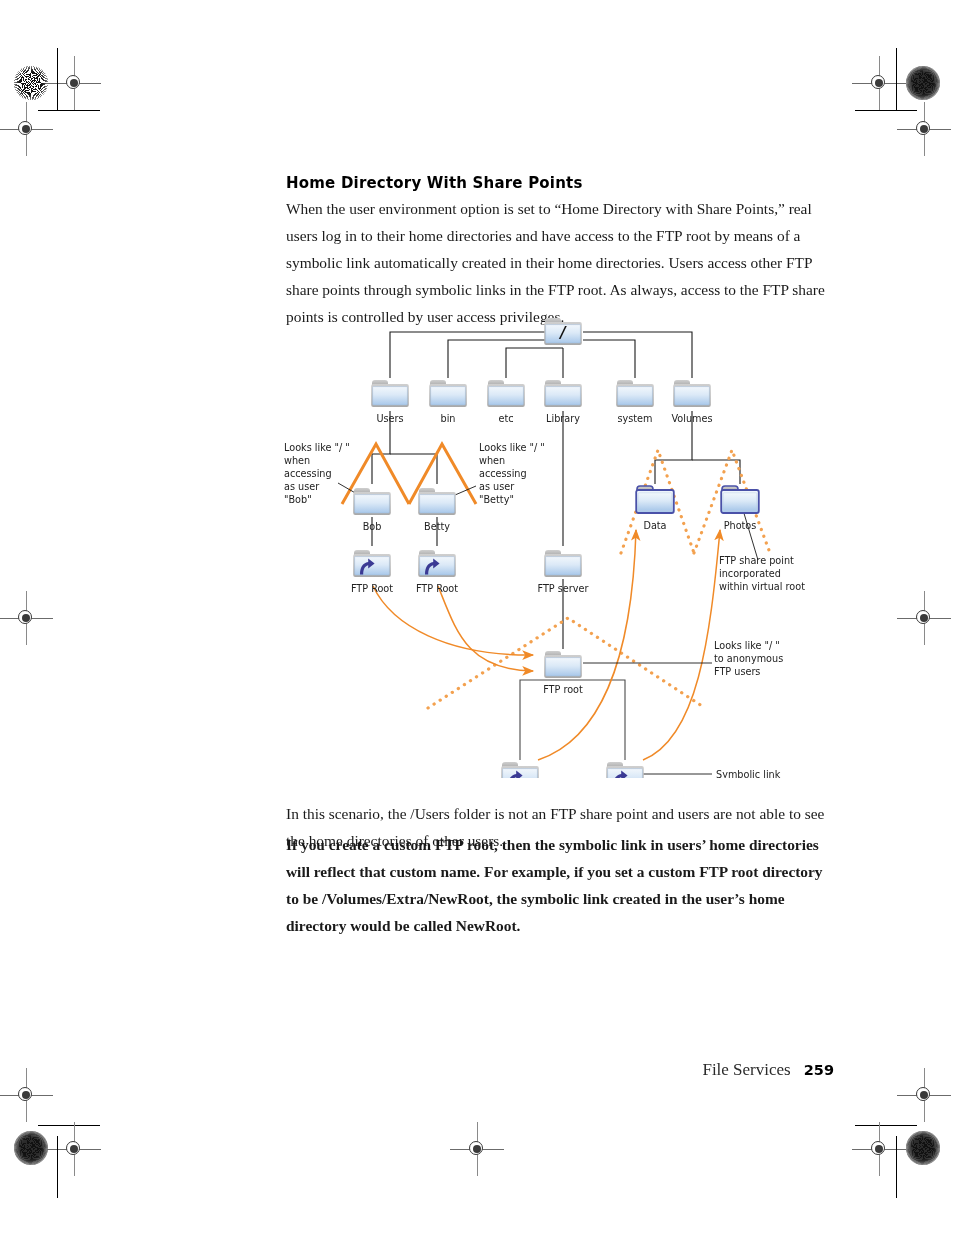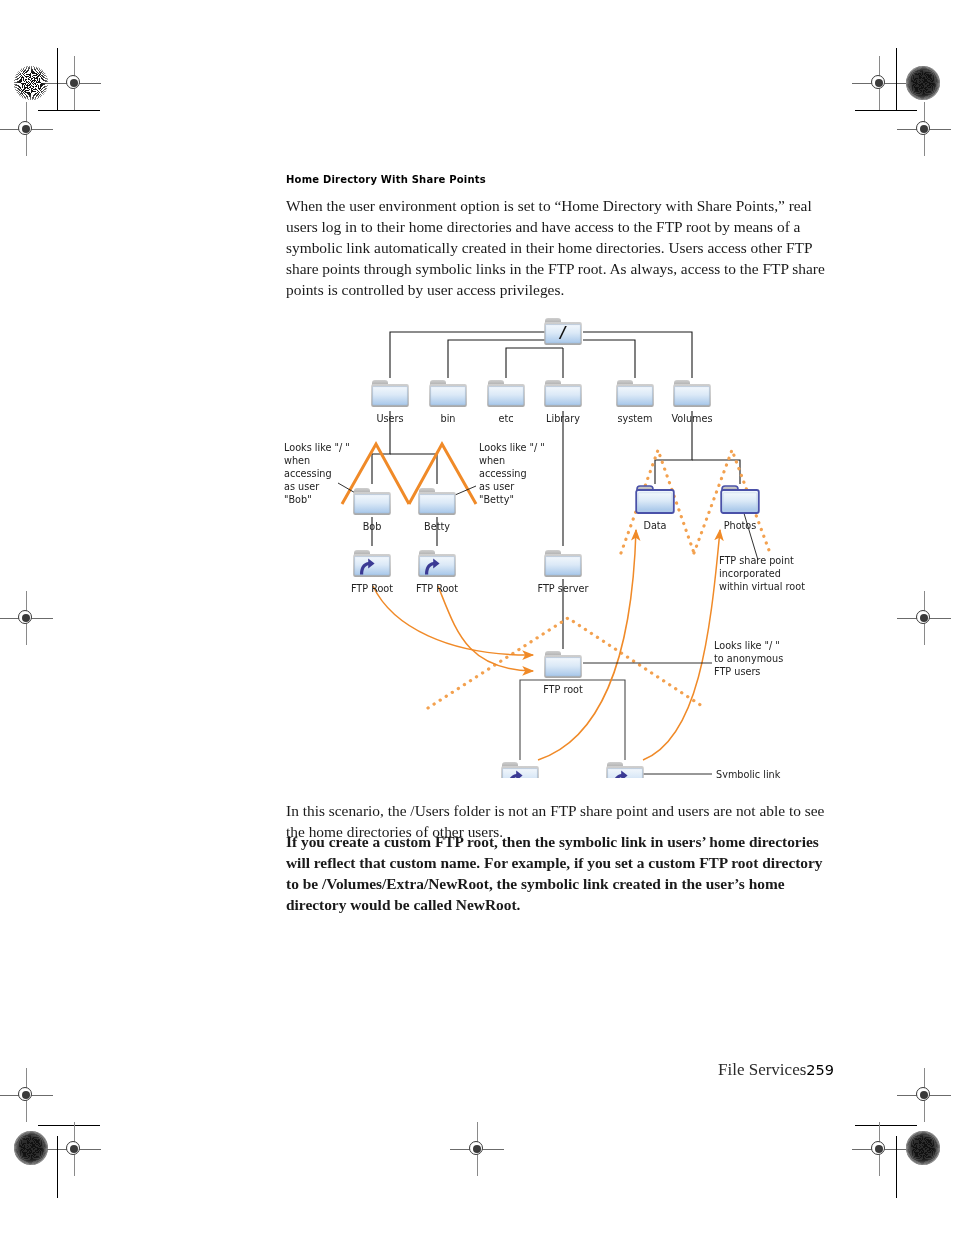--- a/index.html
+++ b/index.html
@@ -19,32 +19,32 @@
      background:
        repeating-conic-gradient(#111 0deg 3deg, #fff 3deg 6deg);
      box-shadow:inset 0 0 6px #fff;}
   .starburst.solid{background:
        repeating-conic-gradient(#111 0deg 2.2deg, #2b2b2b 2.2deg 4.4deg),
        radial-gradient(circle,#555 0%,#111 70%);}
   .trimline{position:absolute;background:#000;}
 
   
   .content{position:absolute;left:286px;top:0;width:548px;}
-  h2.sec{font-family:"DejaVu Sans", sans-serif;font-weight:bold;font-size:10px;
+  h2.sec{font-family:"DejaVu Sans", sans-serif;font-weight:bold;font-size:15px;
       letter-spacing:.2px;margin:0;position:absolute;top:174px;left:0;color:#000;}
-  p.body{position:absolute;left:0;margin:0;font-size:15.4px;line-height:21px;
+  p.body{position:absolute;left:0;margin:0;font-size:15.4px;line-height:27px;
       text-align:left;color:#1a1a1a;width:548px;}
   #para1{top:195px;}
   #para2{top:800px;}
   #para3{top:831px;font-weight:bold;}
 
   .footer{position:absolute;top:1060px;left:286px;width:548px;text-align:right;}
   .footer .fs{font-size:17px;color:#2a2a2a;}
-  .footer .pg{font-family:"DejaVu Sans", sans-serif;font-weight:normal;font-size:14.5px;
-      color:#000;}
+  .footer .pg{font-family:"DejaVu Sans", sans-serif;font-weight:bold;font-size:14.5px;
+      margin-left:13px;color:#000;}
 
   
   #diagram{position:absolute;left:280px;top:308px;width:570px;height:470px;}
   #diagram svg{display:block;}
   .dlabel{font-family:"DejaVu Sans", sans-serif;font-size:9.7px;fill:#222;}
   .dnote{font-family:"DejaVu Sans", sans-serif;font-size:9.7px;fill:#222;}
 </style>
 </head>
 <body>
 

